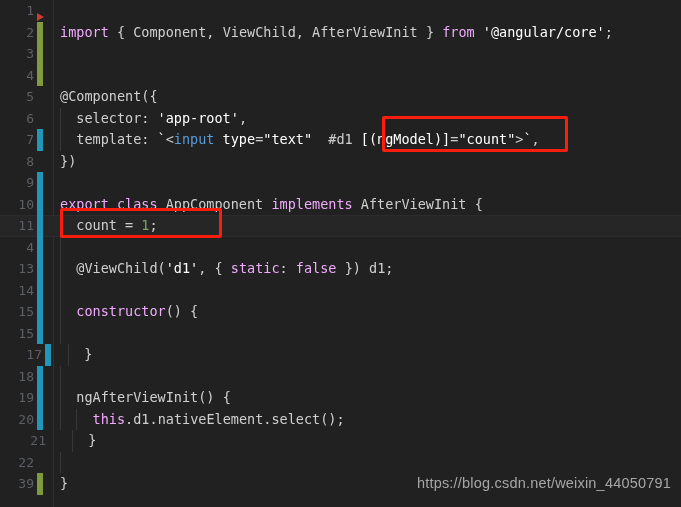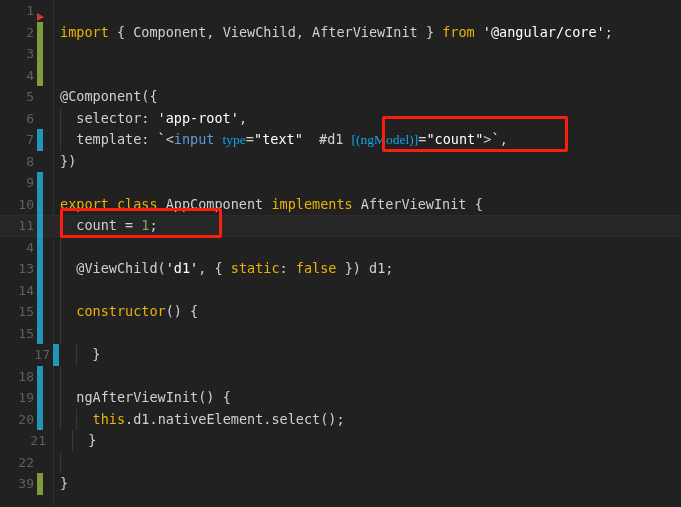--- a/index.html
+++ b/index.html
@@ -93,26 +93,26 @@
   }
 
   .code-text {
     position: absolute;
     left: 60px;
     top: 0;
     height: 21.5px;
   }
 
   
-  .kw   { color: #eab308; }
+  .kw   { color: #f0abfc; }
   .str  { color: #ffffff; }
   .num  { color: #7ca668; }
   .pln  { color: #d0d0d0; }
   .tag  { color: #5b9bd5; }
-  .attr { color: #0ea5e9; font-family: Liberation Serif, serif; }
+  .attr { color: #ffffff; }
 
   
   .anno-box {
     position: absolute;
     border: 3px solid #fa1e0e;
     border-radius: 2px;
     pointer-events: none;
     box-sizing: border-box;
   }
 
@@ -145,29 +145,30 @@
         <div class="code-line" style="top: 129px; position: absolute; left: 0px; right: 0px;"><div class="gutter">7</div><div class="changebar cb-blue"></div><div class="indent-guide" style="left: 60px; top: 0px; height: 21.5px;"></div><div class="code-text"><span class="pln">  template: </span><span class="str">`</span><span class="pln">&lt;</span><span class="tag">input</span><span class="pln"> </span><span class="attr">type</span><span class="pln">=</span><span class="str">"text"</span><span class="pln">  </span><span class="pln">#d1</span><span class="pln"> </span><span class="attr">[(ngModel)]</span><span class="pln">=</span><span class="str">"count"</span><span class="pln">&gt;</span><span class="str">`</span><span class="pln">,</span></div></div>
         <div class="code-line" style="top: 150.5px; position: absolute; left: 0px; right: 0px;"><div class="gutter">8</div><div class="changebar cb-none"></div><div class="code-text"><span class="pln">}</span><span class="pln">)</span></div></div>
         <div class="code-line" style="top: 172px; position: absolute; left: 0px; right: 0px;"><div class="gutter">9</div><div class="changebar cb-blue"></div><div class="code-text"></div></div>
         <div class="code-line" style="top: 193.5px; position: absolute; left: 0px; right: 0px;"><div class="gutter">10</div><div class="changebar cb-blue"></div><div class="code-text"><span class="kw">export</span><span class="pln"> </span><span class="kw">class</span><span class="pln"> </span><span class="pln">AppComponent</span><span class="pln"> </span><span class="kw">implements</span><span class="pln"> </span><span class="pln">AfterViewInit</span><span class="pln"> </span><span class="pln">{</span></div></div>
         <div class="code-line line-current" style="top: 215px; position: absolute; left: 0px; right: 0px;"><div class="gutter">11</div><div class="changebar cb-blue"></div><div class="indent-guide" style="left: 60px; top: 0px; height: 21.5px;"></div><div class="code-text"><span class="pln"> </span><span class="pln"> </span><span class="pln">count</span><span class="pln"> </span><span class="pln">=</span><span class="pln"> </span><span class="num">1</span><span class="pln">;</span></div></div>
         <div class="code-line" style="top: 236.5px; position: absolute; left: 0px; right: 0px;"><div class="gutter">4</div><div class="changebar cb-blue"></div><div class="indent-guide" style="left: 60px; top: 0px; height: 21.5px;"></div><div class="code-text"></div></div>
         <div class="code-line" style="top: 258px; position: absolute; left: 0px; right: 0px;"><div class="gutter">13</div><div class="changebar cb-blue"></div><div class="indent-guide" style="left: 60px; top: 0px; height: 21.5px;"></div><div class="code-text"><span class="pln"> </span><span class="pln"> </span><span class="pln">@ViewChild</span><span class="pln">(</span><span class="str">'d1'</span><span class="pln">,</span><span class="pln"> </span><span class="pln">{</span><span class="pln"> </span><span class="kw">static</span><span class="pln">:</span><span class="pln"> </span><span class="kw">false</span><span class="pln"> </span><span class="pln">}</span><span class="pln">)</span><span class="pln"> </span><span class="pln">d1</span><span class="pln">;</span></div></div>
         <div class="code-line" style="top: 279.5px; position: absolute; left: 0px; right: 0px;"><div class="gutter">14</div><div class="changebar cb-blue"></div><div class="indent-guide" style="left: 60px; top: 0px; height: 21.5px;"></div><div class="code-text"></div></div>
         <div class="code-line" style="top: 301px; position: absolute; left: 0px; right: 0px;"><div class="gutter">15</div><div class="changebar cb-blue"></div><div class="indent-guide" style="left: 60px; top: 0px; height: 21.5px;"></div><div class="code-text"><span class="pln"> </span><span class="pln"> </span><span class="kw">constructor</span><span class="pln">(</span><span class="pln">)</span><span class="pln"> </span><span class="pln">{</span></div></div>
         <div class="code-line" style="top: 322.5px; position: absolute; left: 0px; right: 0px;"><div class="gutter">15</div><div class="changebar cb-blue"></div><div class="indent-guide" style="left: 60px; top: 0px; height: 21.5px;"></div><div class="code-text"></div></div>
-        <div class="code-line" style="top: 344px; position: absolute; left: 16px; right: 0px;"><div class="gutter">17</div><div class="changebar cb-blue"></div><div class="indent-guide" style="left: 60px; top: 0px; height: 21.5px;"></div><div class="code-text"><span class="pln"> </span><span class="pln"> </span><span class="pln">}</span></div></div>
+        <div class="code-line" style="top: 344px; position: absolute; left: 8px; right: 0px;"><div class="gutter">17</div><div class="changebar cb-blue"></div><div class="indent-guide" style="left: 60px; top: 0px; height: 21.5px;"></div><div class="code-text"><span class="pln"> </span><span class="pln"> </span><span class="pln">}</span></div></div>
         <div class="code-line" style="top: 365.5px; position: absolute; left: 0px; right: 0px;"><div class="gutter">18</div><div class="changebar cb-blue"></div><div class="indent-guide" style="left: 60px; top: 0px; height: 21.5px;"></div><div class="code-text"></div></div>
         <div class="code-line" style="top: 387px; position: absolute; left: 0px; right: 0px;"><div class="gutter">19</div><div class="changebar cb-blue"></div><div class="indent-guide" style="left: 60px; top: 0px; height: 21.5px;"></div><div class="code-text"><span class="pln"> </span><span class="pln"> </span><span class="pln">ngAfterViewInit</span><span class="pln">(</span><span class="pln">)</span><span class="pln"> </span><span class="pln">{</span></div></div>
         <div class="code-line" style="top: 408.5px; position: absolute; left: 0px; right: 0px;"><div class="gutter">20</div><div class="changebar cb-blue"></div><div class="indent-guide" style="left: 60px; top: 0px; height: 21.5px;"></div><div class="indent-guide" style="left: 76px; top: 0px; height: 21.5px;"></div><div class="code-text"><span class="pln"> </span><span class="pln"> </span><span class="pln"> </span><span class="pln"> </span><span class="kw">this</span><span class="pln">.</span><span class="pln">d1</span><span class="pln">.</span><span class="pln">nativeElement</span><span class="pln">.</span><span class="pln">select</span><span class="pln">(</span><span class="pln">)</span><span class="pln">;</span></div></div>
         <div class="code-line" style="top: 430px; position: absolute; left: 12px; right: 0px;"><div class="gutter">21</div><div class="changebar cb-none"></div><div class="indent-guide" style="left: 60px; top: 0px; height: 21.5px;"></div><div class="code-text"><span class="pln"> </span><span class="pln"> </span><span class="pln">}</span></div></div>
         <div class="code-line" style="top: 451.5px; position: absolute; left: 0px; right: 0px;"><div class="gutter">22</div><div class="changebar cb-none"></div><div class="indent-guide" style="left: 60px; top: 0px; height: 21.5px;"></div><div class="code-text"></div></div>
         <div class="code-line" style="top: 473px; position: absolute; left: 0px; right: 0px;"><div class="gutter">39</div><div class="changebar cb-green"></div><div class="code-text"><span class="pln">}</span></div></div>
       </div>
   </div>
 
   <div id="anno-host">
       <div class="anno-box" style="left: 382px; top: 116px; width: 186px; height: 36px; border-color: rgb(250, 30, 14);"></div>
       <div class="anno-box" style="left: 60px; top: 208px; width: 162px; height: 30px; border-color: rgb(250, 30, 14);"></div>
     </div>
 
+  <div id="watermark">https://blog.csdn.net/weixin_44050791</div>
 
 </div>
 
 </body></html>

